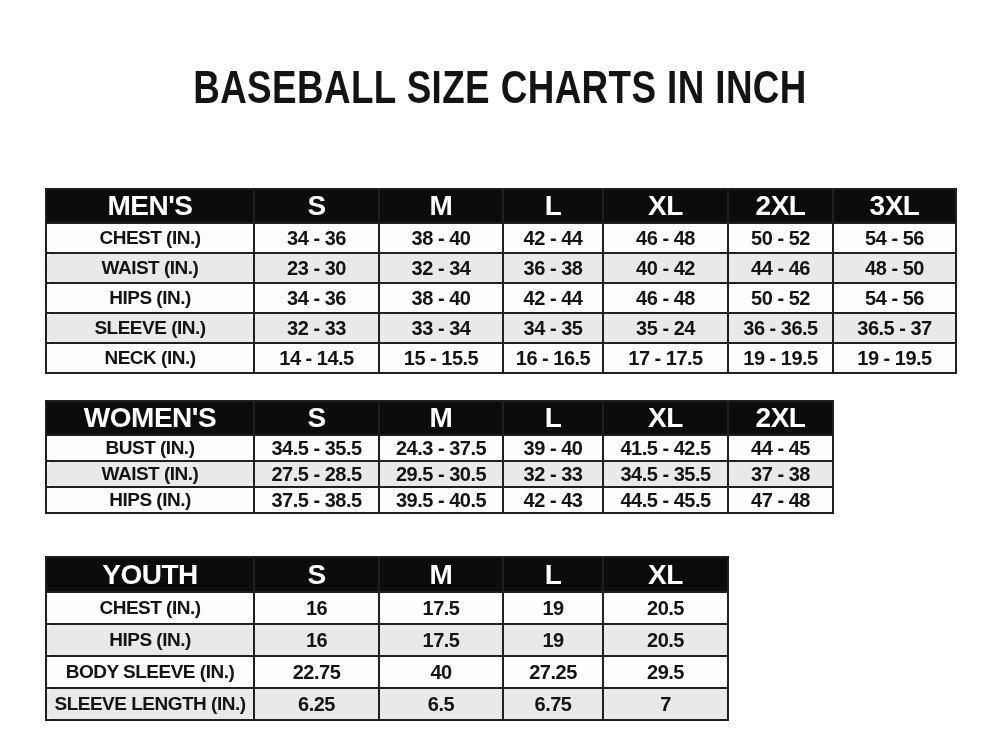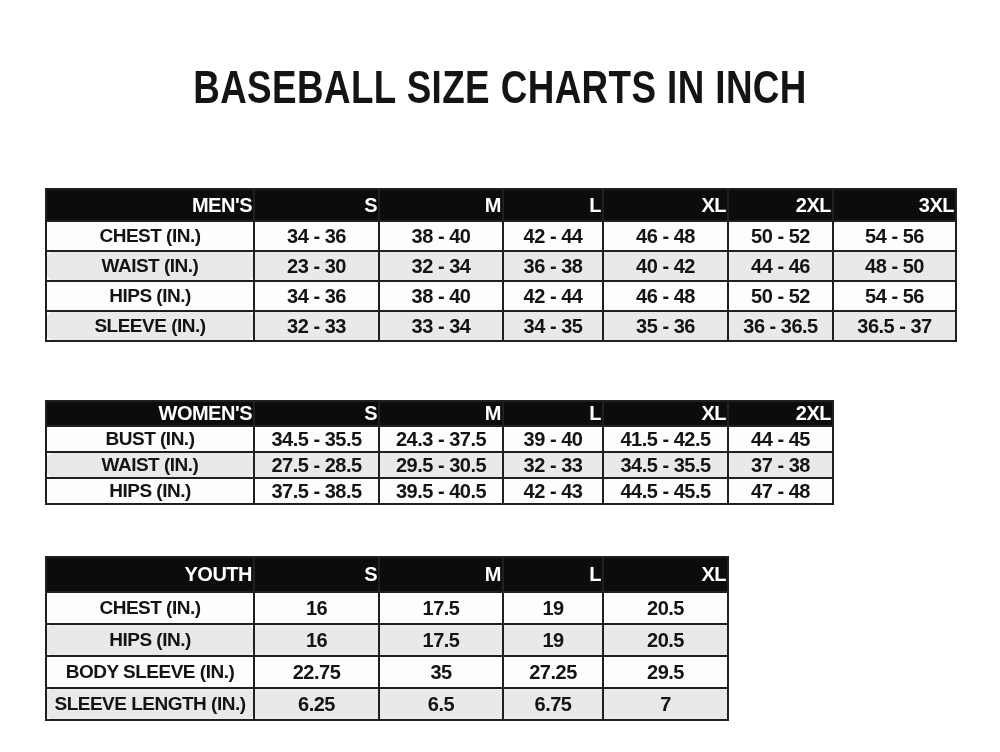--- a/index.html
+++ b/index.html
@@ -44,23 +44,22 @@
     font-weight: bold;
     padding: 0 1px;
     box-sizing: border-box;
     white-space: nowrap;
     letter-spacing: -0.5px;
     overflow: hidden;
   }
   .chart thead th {
     background: var(--header-bg, #0c0c0c);
     color: var(--header-text, #ffffff);
-    font-size: 20px;
+    font-size: 28px;
     height: 32px;
-    text-align: right;
   }
   .chart tbody td {
     font-size: 20px;
     color: var(--text, #141414);
   }
   .chart tbody td:first-child {
     font-size: 19px;
     border-radius: 9px;
   }
   .chart tbody tr:nth-child(odd) td  { background: var(--row-white, #fdfdfd); }
@@ -128,23 +127,32 @@
             <td>42 - 44</td>
             <td>46 - 48</td>
             <td>50 - 52</td>
             <td>54 - 56</td>
           </tr>
           <tr>
             <td>SLEEVE (IN.)</td>
             <td>32 - 33</td>
             <td>33 - 34</td>
             <td>34 - 35</td>
-            <td>35 - 36</td>
+            <td>35 - 24</td>
             <td>36 - 36.5</td>
             <td>36.5 - 37</td>
+          </tr>
+          <tr>
+            <td>NECK (IN.)</td>
+            <td>14 - 14.5</td>
+            <td>15 - 15.5</td>
+            <td>16 - 16.5</td>
+            <td>17 - 17.5</td>
+            <td>19 - 19.5</td>
+            <td>19 - 19.5</td>
           </tr>
         </tbody>
       </table>
     </section>
   <section class="chart womens">
       <table>
         <colgroup>
           <col style="width: 208px;">
           <col style="width: 125px;">
           <col style="width: 124px;">
@@ -219,21 +227,21 @@
           <tr>
             <td>HIPS (IN.)</td>
             <td>16</td>
             <td>17.5</td>
             <td>19</td>
             <td>20.5</td>
           </tr>
           <tr>
             <td>BODY SLEEVE (IN.)</td>
             <td>22.75</td>
-            <td>35</td>
+            <td>40</td>
             <td>27.25</td>
             <td>29.5</td>
           </tr>
           <tr>
             <td>SLEEVE LENGTH (IN.)</td>
             <td>6.25</td>
             <td>6.5</td>
             <td>6.75</td>
             <td>7</td>
           </tr>

